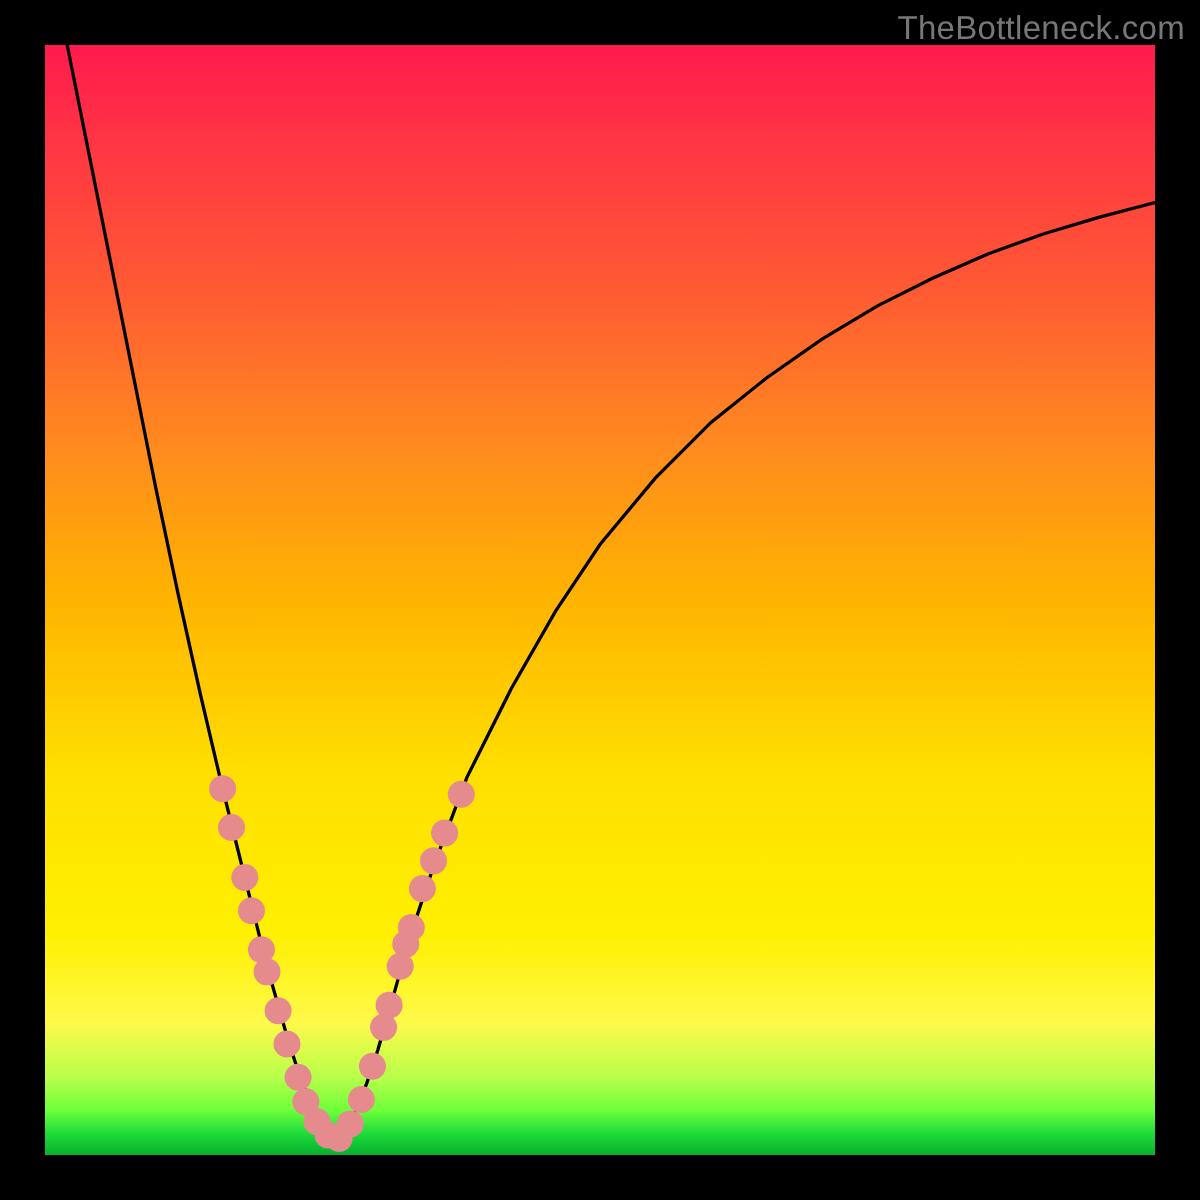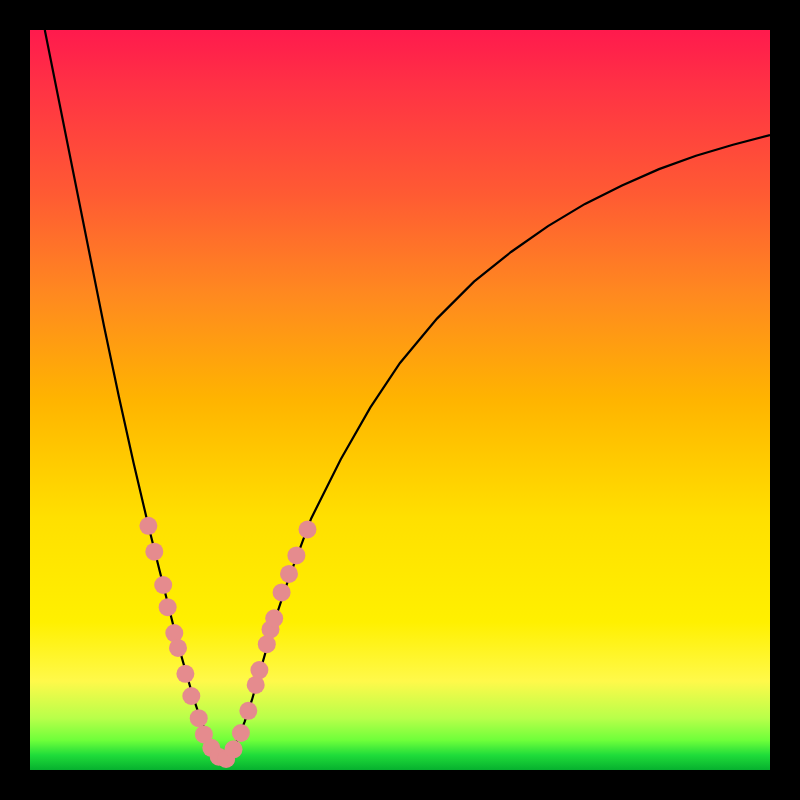--- a/index.html
+++ b/index.html
@@ -86,13 +86,14 @@
           <circle cx="236.80" cy="614.20" r="9" fill="#e58b8e"></circle>
           <circle cx="240.50" cy="599.40" r="9" fill="#e58b8e"></circle>
           <circle cx="244.20" cy="588.30" r="9" fill="#e58b8e"></circle>
           <circle cx="251.60" cy="562.40" r="9" fill="#e58b8e"></circle>
           <circle cx="259.00" cy="543.90" r="9" fill="#e58b8e"></circle>
           <circle cx="266.40" cy="525.40" r="9" fill="#e58b8e"></circle>
           <circle cx="277.50" cy="499.50" r="9" fill="#e58b8e"></circle>
         </g>
     </svg>
   </div>
+  <div class="watermark">TheBottleneck.com</div>
 </div>
 
 </body></html>

